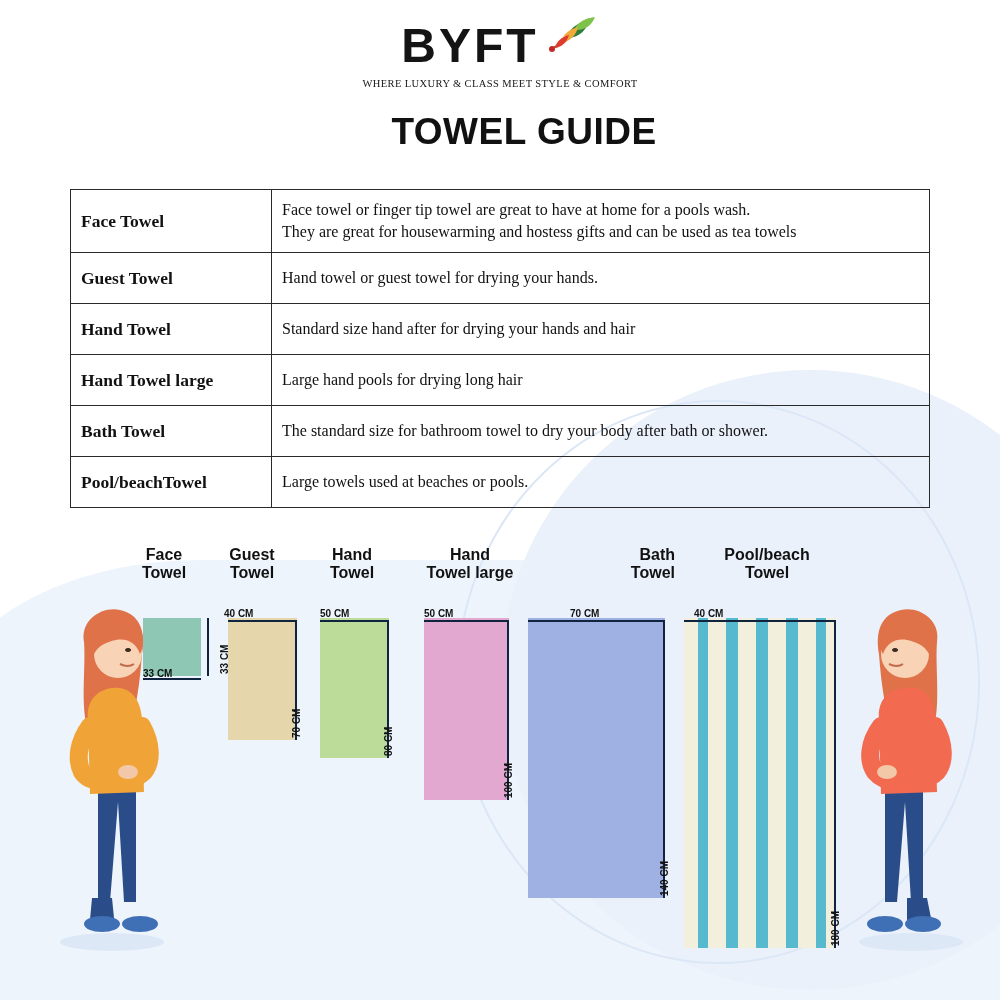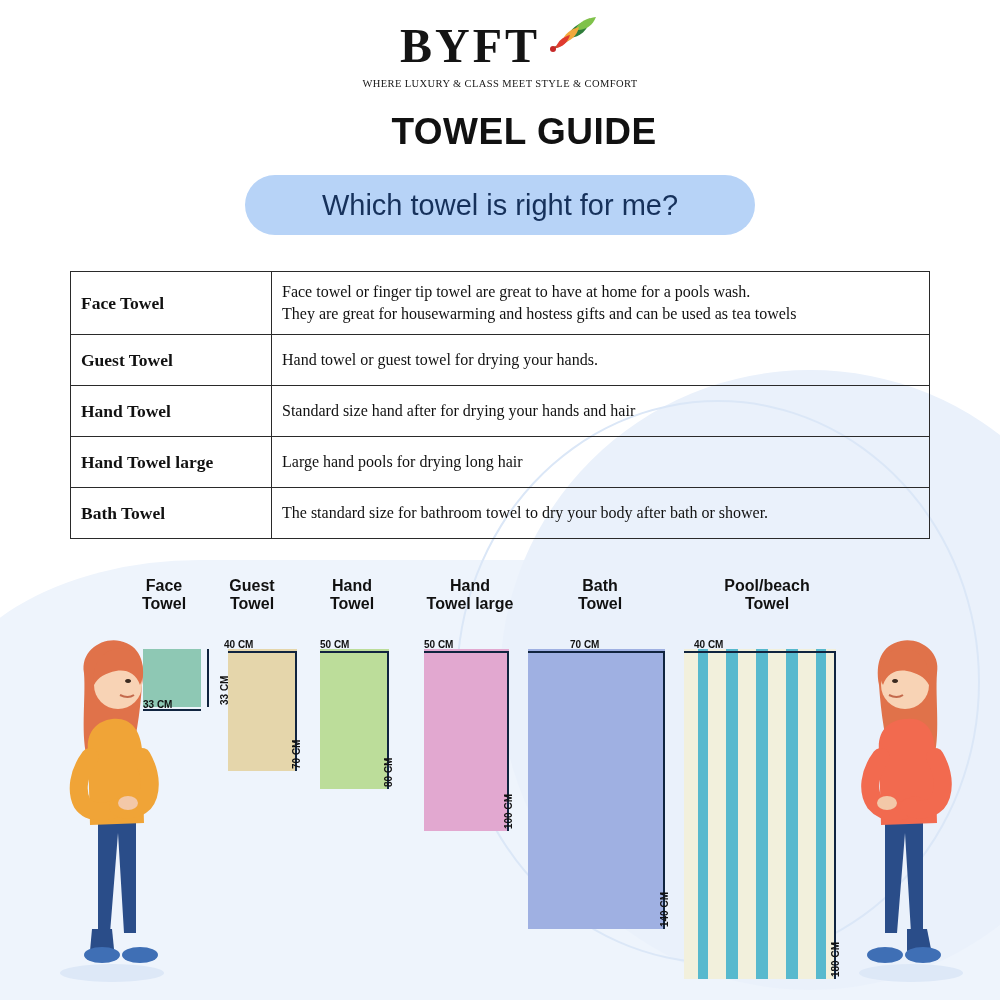--- a/index.html
+++ b/index.html
@@ -62,21 +62,21 @@
     text-align: center;
     padding-top: 22px;
   }
   .brand-row {
     display: flex;
     align-items: center;
     justify-content: center;
     gap: 6px;
   }
   .brand-name {
-    font-family: Liberation Serif, serif;
+    font-family: Liberation Sans, sans-serif;
     font-size: 48px;
     letter-spacing: 3px;
     font-weight: 700;
     color: #141414;
     line-height: 1;
   }
   .leaf-icon {
     position: relative;
     top: -10px;
   }
@@ -210,23 +210,20 @@
           <path d="M22 22 C26 12 36 8 44 6 C42 16 34 23 24 24 Z" fill="#2f7d3a"></path>
           <path d="M30 14 C34 7 42 4 50 3 C47 11 40 16 32 16 Z" fill="#7fc24a"></path>
           <path d="M16 28 C18 20 25 15 33 13 C31 22 24 28 16 29 Z" fill="#f2a93b"></path>
           <path d="M10 33 C12 27 17 23 24 21 C22 28 17 33 10 34 Z" fill="#e03b2f"></path>
           <circle cx="7" cy="35" r="3" fill="#c62828"></circle>
         </svg>
       </span>
     </div>
     <div class="brand-tagline">WHERE LUXURY &amp; CLASS MEET STYLE &amp; COMFORT</div>
     <div class="guide-title">TOWEL GUIDE</div>
-    <div class="pill">
-      <div class="pill-text">Which towel is right for me?</div>
-    </div>
   </div>
 
   <div class="table-wrap">
     <table class="guide-table">
       <tbody>
         <tr class="row-tall">
           <td class="col-label">Face Towel</td>
           <td class="col-desc" style="white-space:pre-line">Face towel or finger tip towel are great to have at home for a pools wash.
 They are great for housewarming and hostess gifts and can be used as tea towels</td>
         </tr>
@@ -239,35 +236,39 @@
           <td class="col-desc">Standard size hand after for drying your hands and hair</td>
         </tr>
         <tr class="row-std">
           <td class="col-label">Hand Towel large</td>
           <td class="col-desc">Large hand pools for drying long hair</td>
         </tr>
         <tr class="row-std">
           <td class="col-label">Bath Towel</td>
           <td class="col-desc">The standard size for bathroom towel to dry your body after bath or shower.</td>
         </tr>
+        <tr class="row-std">
+          <td class="col-label">Pool/beachTowel</td>
+          <td class="col-desc">Large towels used at beaches or pools.</td>
+        </tr>
       </tbody>
     </table>
   </div>
 
   <div class="chart">
 
     <div class="col-title" style="left:89px;  top:14px;  white-space:pre-line;">Face
 Towel</div>
     <div class="col-title" style="left:177px; top:14px;  white-space:pre-line;">Guest
 Towel</div>
     <div class="col-title" style="left:277px; top:14px;  white-space:pre-line;">Hand
 Towel</div>
     <div class="col-title" style="left:395px; top:14px;  white-space:pre-line;">Hand
 Towel large</div>
-    <div class="col-title" style="left:525px; top:14px;  white-space:pre-line;">Bath
+    <div class="col-title" style="left:525px; top:14px;  white-space:pre-line;text-align:right;">Bath
 Towel</div>
     <div class="col-title" style="left:692px; top:14px;  white-space:pre-line;">Pool/beach
 Towel</div>
 
     <div class="swatch" style="left:143px; top:86px; width:58px; height:58px; background:#8ec8b4;"></div>
     <div class="dim-line v" style="left:207px; top:86px; height:58px;"></div>
     <div class="dim-line h" style="left:143px; top:146px; width:58px;"></div>
     <div class="dim-label dim-vert" style="left:219px; top:142px;">33 CM</div>
     <div class="dim-label" style="left:143px; top:136px;">33 CM</div>
 

